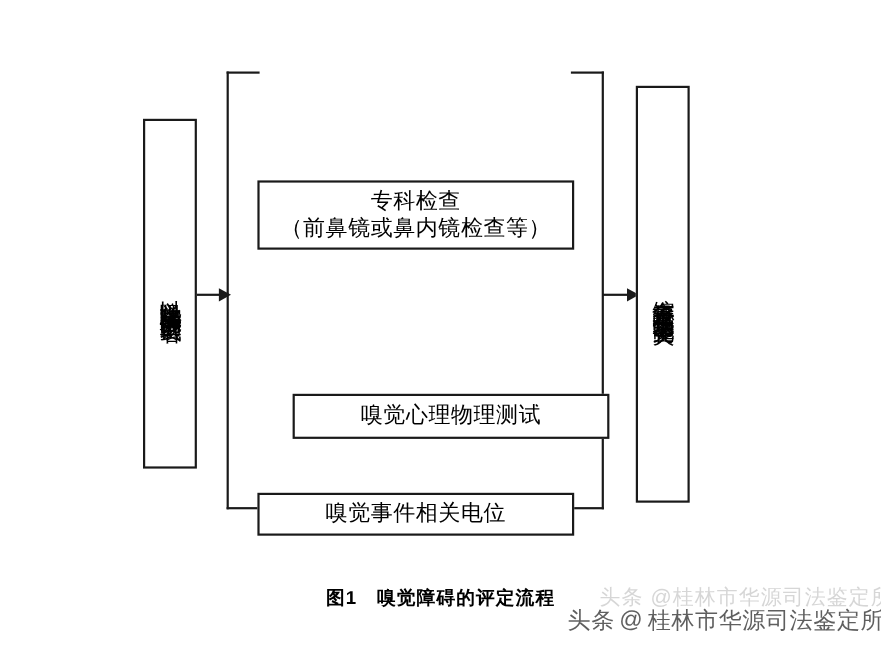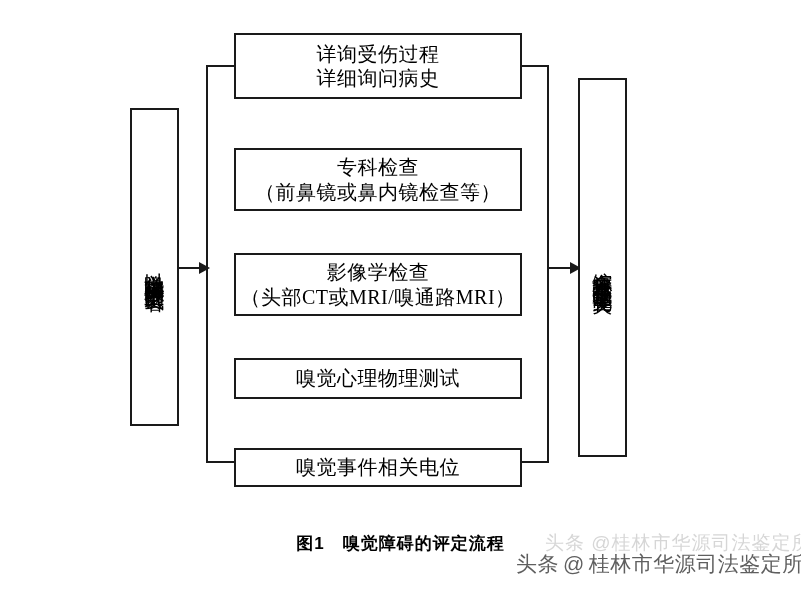--- a/index.html
+++ b/index.html
@@ -60,23 +60,23 @@
     width: 49px;  height: 379px;
     font-size: 20px;
   }
 
   .step {
     left: 234px;
     width: 288px;
     font-size: 20px;
   }
   #node-history   { top: 33px;  height: 66px; }
-  #node-specialty { top: 148px; height: 63px; font-family: Liberation Serif, serif; }
+  #node-specialty { top: 164px; height: 63px; font-family: Liberation Serif, serif; }
   #node-imaging   { top: 253px; height: 63px; }
-  #node-psycho    { top: 358px; height: 41px; }
+  #node-psycho    { top: 358px; height: 41px; margin-left: 32px; }
   #node-erp       { top: 448px; height: 39px; }
 
   
   .conn {
     position: absolute;
     background: #1a1a1a;
     z-index: 1;
   }
   .v-line { width: 2px; }
   .h-line { height: 2px; }
@@ -172,34 +172,26 @@
   <div class="conn h-line" id="stub-bot-left"></div>
   <div class="conn h-line" id="stub-bot-right"></div>
 
   <div class="arrow" id="arrow-in"></div>
   <div class="arrow" id="arrow-out"></div>
 
   <div class="node vertical" id="node-subject">
     <span class="label">以嗅觉功能障碍为主诉的受试者</span>
   </div>
 
-  <div class="node step" id="node-history">
-    <span class="label">详询受伤过程
-详细询问病史</span>
-  </div>
 
   <div class="node step" id="node-specialty">
     <span class="label">专科检查
 （前鼻镜或鼻内镜检查等）</span>
   </div>
 
-  <div class="node step" id="node-imaging">
-    <span class="label">影像学检查
-（头部CT或MRI/嗅通路MRI）</span>
-  </div>
 
   <div class="node step" id="node-psycho">
     <span class="label">嗅觉心理物理测试</span>
   </div>
 
   <div class="node step" id="node-erp">
     <span class="label">嗅觉事件相关电位</span>
   </div>
 
   <div class="node vertical" id="node-conclusion">

